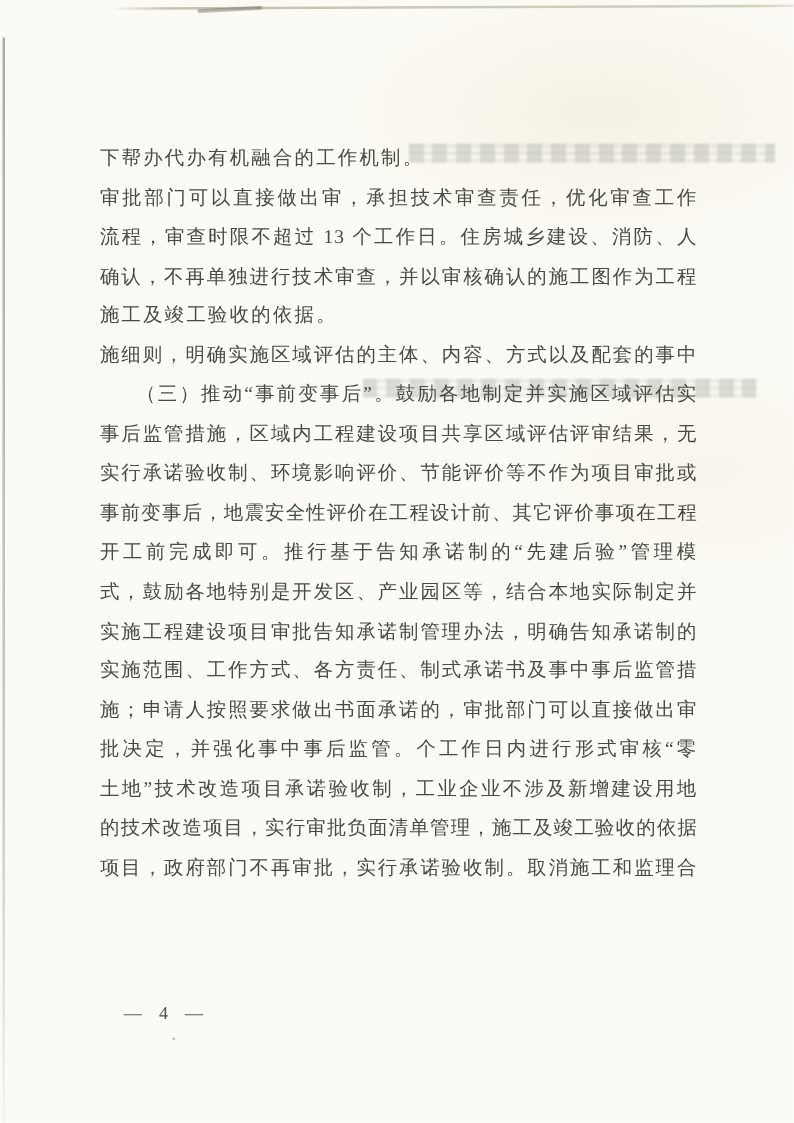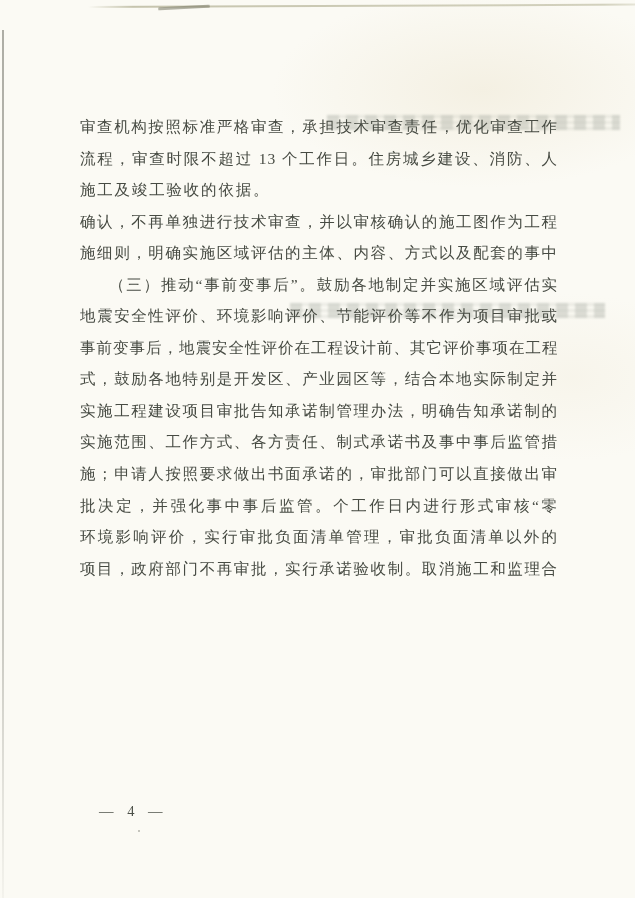--- a/index.html
+++ b/index.html
@@ -101,33 +101,37 @@
 <div class="page">
 
   <div class="scan-line-top"></div>
   <div class="scan-smudge-top"></div>
   <div class="scan-line-left"></div>
 
   <div class="bleed bleed-1"></div>
   <div class="bleed bleed-2"></div>
 
   <div class="textblock">
-    <div class="line">审查机构按照标准严格审查，承担技术审查责任，优化审查工作</div>
+    <div class="line end">下帮办代办有机融合的工作机制。</div>
+    <div class="line">审批部门可以直接做出审，承担技术审查责任，优化审查工作</div>
     <div class="line">流程，审查时限不超过 13 个工作日。住房城乡建设、消防、人</div>
+    <div class="line">确认，不再单独进行技术审查，并以审核确认的施工图作为工程</div>
     <div class="line end">施工及竣工验收的依据。</div>
-    <div class="line">确认，不再单独进行技术审查，并以审核确认的施工图作为工程</div>
     <div class="line">施细则，明确实施区域评估的主体、内容、方式以及配套的事中</div>
     <div class="line indent">（三）推动“事前变事后”。鼓励各地制定并实施区域评估实</div>
-    <div class="line">地震安全性评价、环境影响评价、节能评价等不作为项目审批或</div>
+    <div class="line">事后监管措施，区域内工程建设项目共享区域评估评审结果，无</div>
+    <div class="line">实行承诺验收制、环境影响评价、节能评价等不作为项目审批或</div>
     <div class="line">事前变事后，地震安全性评价在工程设计前、其它评价事项在工程</div>
+    <div class="line">开工前完成即可。推行基于告知承诺制的“先建后验”管理模</div>
     <div class="line">式，鼓励各地特别是开发区、产业园区等，结合本地实际制定并</div>
     <div class="line">实施工程建设项目审批告知承诺制管理办法，明确告知承诺制的</div>
     <div class="line">实施范围、工作方式、各方责任、制式承诺书及事中事后监管措</div>
     <div class="line">施；申请人按照要求做出书面承诺的，审批部门可以直接做出审</div>
     <div class="line">批决定，并强化事中事后监管。个工作日内进行形式审核“零</div>
-    <div class="line">环境影响评价，实行审批负面清单管理，审批负面清单以外的</div>
+    <div class="line">土地”技术改造项目承诺验收制，工业企业不涉及新增建设用地</div>
+    <div class="line">的技术改造项目，实行审批负面清单管理，施工及竣工验收的依据</div>
     <div class="line">项目，政府部门不再审批，实行承诺验收制。取消施工和监理合</div>
   </div>
 
   <div class="page-number">— 4 —</div>
   <div class="dot-artifact"></div>
 
 </div>
 
 </body></html>

